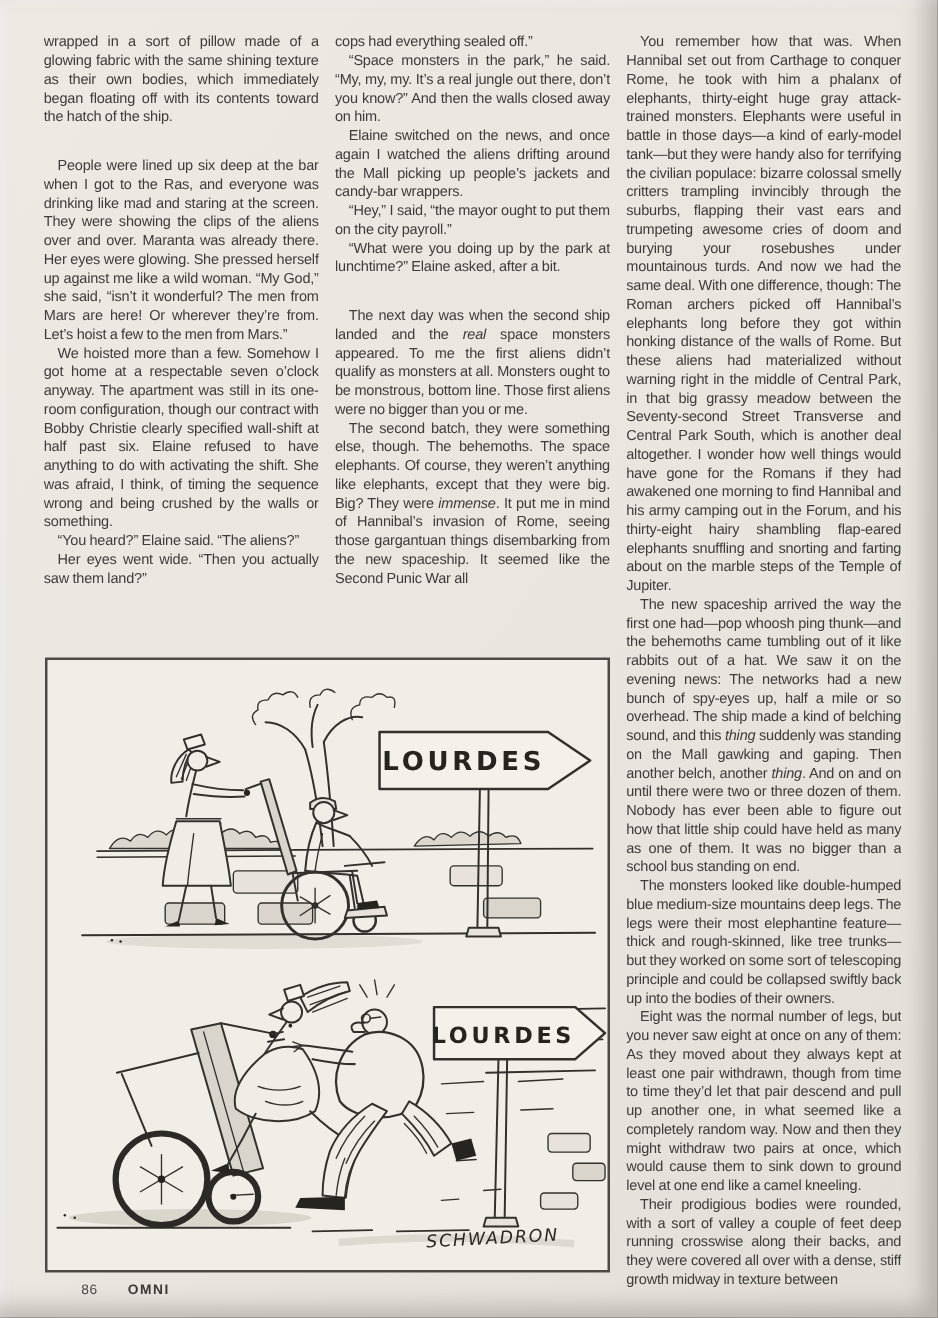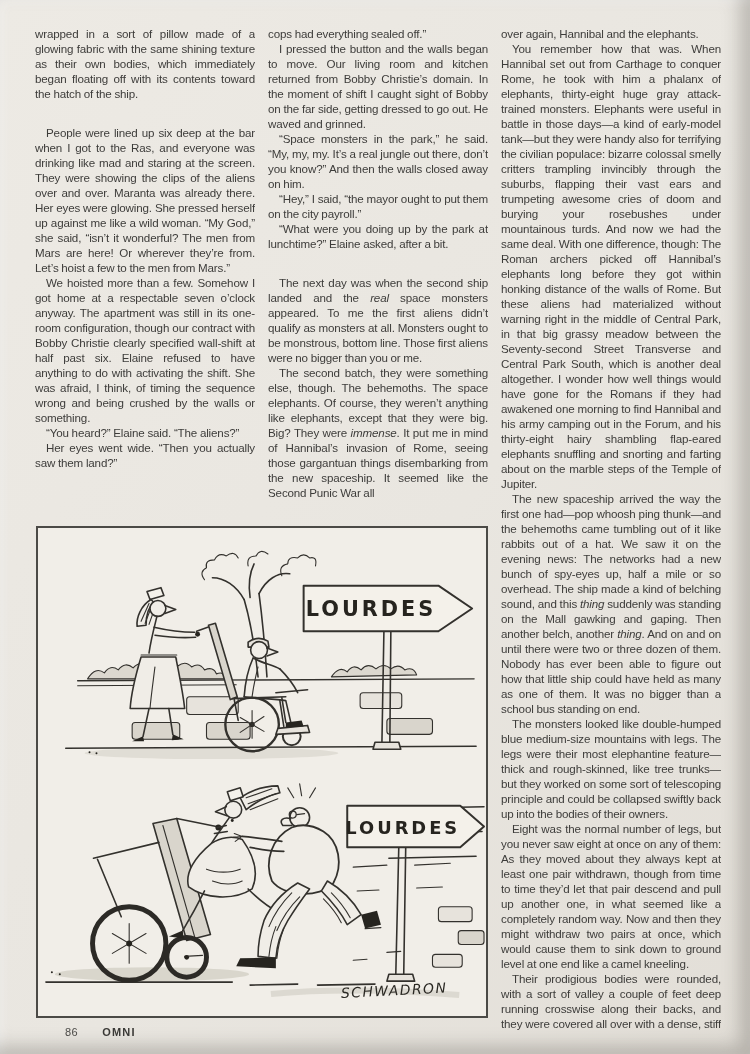--- a/index.html
+++ b/index.html
@@ -50,32 +50,31 @@
 
   <div class="col" id="col-0">
       <p class="para"><span>wrapped in a sort of pillow made of a glowing fabric with the same shining texture as their own bodies, which immediately began floating off with its contents toward the hatch of the ship.</span></p>
       <p class="para indent gap"><span>People were lined up six deep at the bar when I got to the Ras, and everyone was drinking like mad and staring at the screen. They were showing the clips of the aliens over and over. Maranta was already there. Her eyes were glowing. She pressed herself up against me like a wild woman. “My God,” she said, “isn’t it wonderful? The men from Mars are here! Or wherever they’re from. Let’s hoist a few to the men from Mars.”</span></p>
       <p class="para indent"><span>We hoisted more than a few. Somehow I got home at a respectable seven o’clock anyway. The apartment was still in its one-room configuration, though our contract with Bobby Christie clearly specified wall-shift at half past six. Elaine refused to have anything to do with activating the shift. She was afraid, I think, of timing the sequence wrong and being crushed by the walls or something.</span></p>
       <p class="para indent"><span>“You heard?” Elaine said. “The aliens?”</span></p>
       <p class="para indent"><span>Her eyes went wide. “Then you actually saw them land?”</span></p>
     </div>
   <div class="col" id="col-1">
       <p class="para"><span>cops had everything sealed off.”</span></p>
-      <p class="para indent"><span>I pressed the button and the walls began to move. Our living room and kitchen returned from Bobby Christie’s domain. In the moment of shift I caught sight of Bobby on the far side, getting dressed to go out. He waved and grinned.</span></p>
       <p class="para indent"><span>“Space monsters in the park,” he said. “My, my, my. It’s a real jungle out there, don’t you know?” And then the walls closed away on him.</span></p>
+      <p class="para indent"><span>Elaine switched on the news, and once again I watched the aliens drifting around the Mall picking up people’s jackets and candy-bar wrappers.</span></p>
       <p class="para indent"><span>“Hey,” I said, “the mayor ought to put them on the city payroll.”</span></p>
       <p class="para indent"><span>“What were you doing up by the park at lunchtime?” Elaine asked, after a bit.</span></p>
       <p class="para indent gap"><span>The next day was when the second ship landed and the </span><em>real</em><span> space monsters appeared. To me the first aliens didn’t qualify as monsters at all. Monsters ought to be monstrous, bottom line. Those first aliens were no bigger than you or me.</span></p>
       <p class="para indent"><span>The second batch, they were something else, though. The behemoths. The space elephants. Of course, they weren’t anything like elephants, except that they were big. Big? They were </span><em>immense</em><span>. It put me in mind of Hannibal’s invasion of Rome, seeing those gargantuan things disembarking from the new spaceship. It seemed like the Second Punic War all</span></p>
     </div>
   <div class="col" id="col-2">
-      <p class="para"><span>over again, Hannibal and the elephants.</span></p>
       <p class="para indent"><span>You remember how that was. When Hannibal set out from Carthage to conquer Rome, he took with him a phalanx of elephants, thirty-eight huge gray attack-trained monsters. Elephants were useful in battle in those days—a kind of early-model tank—but they were handy also for terrifying the civilian populace: bizarre colossal smelly critters trampling invincibly through the suburbs, flapping their vast ears and trumpeting awesome cries of doom and burying your rosebushes under mountainous turds. And now we had the same deal. With one difference, though: The Roman archers picked off Hannibal’s elephants long before they got within honking distance of the walls of Rome. But these aliens had materialized without warning right in the middle of Central Park, in that big grassy meadow between the Seventy-second Street Transverse and Central Park South, which is another deal altogether. I wonder how well things would have gone for the Romans if they had awakened one morning to find Hannibal and his army camping out in the Forum, and his thirty-eight hairy shambling flap-eared elephants snuffling and snorting and farting about on the marble steps of the Temple of Jupiter.</span></p>
       <p class="para indent"><span>The new spaceship arrived the way the first one had—pop whoosh ping thunk—and the behemoths came tumbling out of it like rabbits out of a hat. We saw it on the evening news: The networks had a new bunch of spy-eyes up, half a mile or so overhead. The ship made a kind of belching sound, and this </span><em>thing</em><span> suddenly was standing on the Mall gawking and gaping. Then another belch, another </span><em>thing</em><span>. And on and on until there were two or three dozen of them. Nobody has ever been able to figure out how that little ship could have held as many as one of them. It was no bigger than a school bus standing on end.</span></p>
-      <p class="para indent"><span>The monsters looked like double-humped blue medium-size mountains with legs. The legs were their most elephantine feature—thick and rough-skinned, like tree trunks—but they worked on some sort of telescoping principle and could be collapsed swiftly back up into the bodies of their owners.</span></p>
+      <p class="para indent"><span>The monsters looked like double-humped blue medium-size mountains deep legs. The legs were their most elephantine feature—thick and rough-skinned, like tree trunks—but they worked on some sort of telescoping principle and could be collapsed swiftly back up into the bodies of their owners.</span></p>
       <p class="para indent"><span>Eight was the normal number of legs, but you never saw eight at once on any of them: As they moved about they always kept at least one pair withdrawn, though from time to time they’d let that pair descend and pull up another one, in what seemed like a completely random way. Now and then they might withdraw two pairs at once, which would cause them to sink down to ground level at one end like a camel kneeling.</span></p>
       <p class="para indent"><span>Their prodigious bodies were rounded, with a sort of valley a couple of feet deep running crosswise along their backs, and they were covered all over with a dense, stiff growth midway in texture between</span></p>
     </div>
 
   <figure class="cartoon">
     <svg viewBox="0 0 452 492">
 
       <g>
         <ellipse cx="175" cy="227" rx="128" ry="6" fill="#d6d2c8" opacity="0.6"></ellipse>
 

